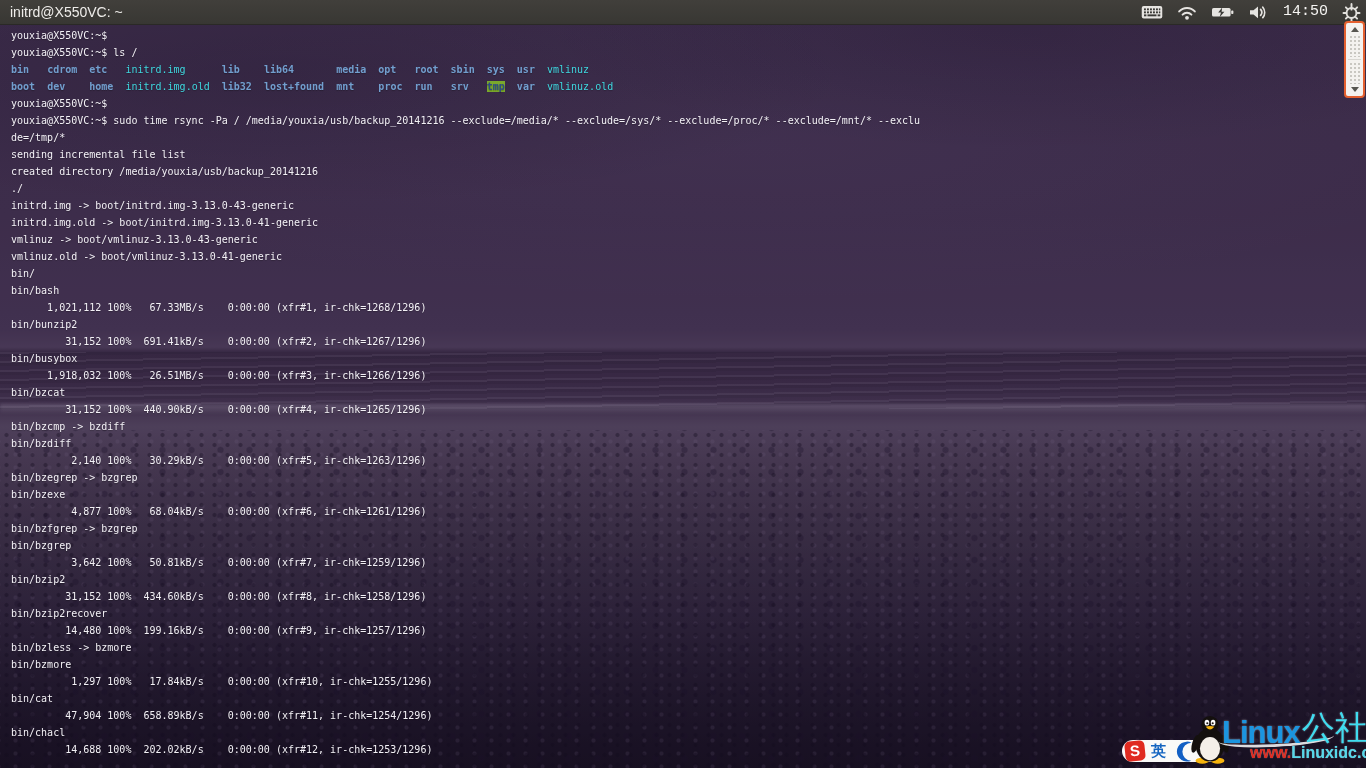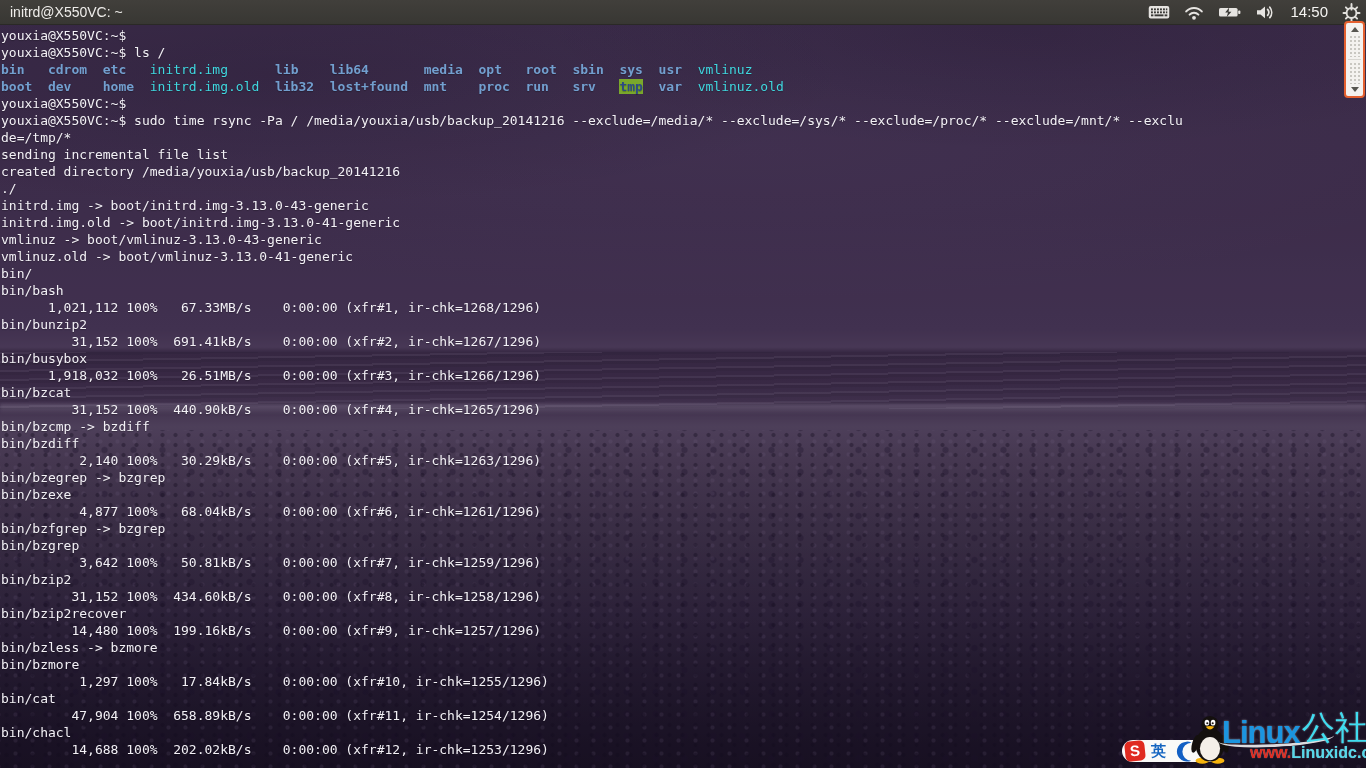--- a/index.html
+++ b/index.html
@@ -25,40 +25,40 @@
     radial-gradient(circle, rgba(15,8,25,0.38) 1.5px, transparent 2.6px),
     radial-gradient(circle, rgba(165,145,185,0.15) 1.5px, transparent 2.6px),
     radial-gradient(circle, rgba(25,14,40,0.32) 2.5px, transparent 3.8px),
     linear-gradient(180deg, rgba(0,0,0,0) 0%, rgba(10,5,18,0.28) 55%, rgba(8,4,15,0.55) 100%);
     background-size:13px 10px, 17px 13px, 29px 22px, 100% 100%;
     background-position:0 0, 7px 5px, 3px 9px, 0 0;}
   .terminal-veil{position:absolute;left:0;right:0;top:24px;bottom:0;
     background:rgba(30,20,42,0.30);}
 
   
-  .terminal{position:absolute;left:1px;top:27px;margin:0;z-index:4;
-    font-family:"DejaVu Sans Mono", monospace;font-size:13px;line-height:17px;
+  .terminal{position:absolute;left:11px;top:27px;margin:0;z-index:4;
+    font-family:"DejaVu Sans Mono", monospace;font-size:10px;line-height:17px;
     color:var(--text,#F3F1F6);white-space:pre;
     text-shadow:0 1px 1px rgba(0,0,0,0.25);}
   .terminal .tline{height:17px;}
   .seg-p{color:var(--text,#F3F1F6);}
   .seg-d{color:var(--dir-blue,#729FCF);font-weight:bold;margin-top:41px;}
   .seg-l{color:var(--link-cyan,#3FD7DF);font-weight:normal;}
   .seg-t{color:var(--tmp-fg,#2C4986);background:var(--tmp-bg,#7AA82C);font-weight:bold;}
 
   
   .topbar{position:absolute;left:0;top:0;width:100%;height:24px;z-index:6;
     background:linear-gradient(180deg,#413F3B,#383733);
     border-bottom:1px solid #2a2926;display:flex;align-items:center;}
   .win-title{position:absolute;left:10px;top:0;line-height:24px;
     color:#EFEDEA;font-size:14px;}
   .tray{position:absolute;right:4px;top:0;height:24px;display:flex;
     align-items:center;gap:13px;}
   .ticon{display:flex;align-items:center;height:24px;}
-  .clock{color:#F5F4F2;font-size:15px;line-height:24px;}
+  .clock{color:#F5F4F2;font-size:15px;line-height:24px;font-family:Liberation Mono, monospace;}
 
   
   .scrollbar{position:absolute;left:1344px;top:21px;width:17px;height:73px;z-index:7;
     background:#F4F2EF;border:2px solid var(--scrollbar-orange,#E4602F);
     border-radius:4px;display:flex;flex-direction:column;box-sizing:content-box;}
   .sb-up{width:0;height:0;border-left:4px solid transparent;border-right:4px solid transparent;
     border-bottom:5px solid #56554F;margin:4px auto 2px;}
   .sb-down{width:0;height:0;border-left:4px solid transparent;border-right:4px solid transparent;
     border-top:5px solid #56554F;margin:2px auto 4px;}
   .sb-dots{flex:1;margin:1px 3px;

